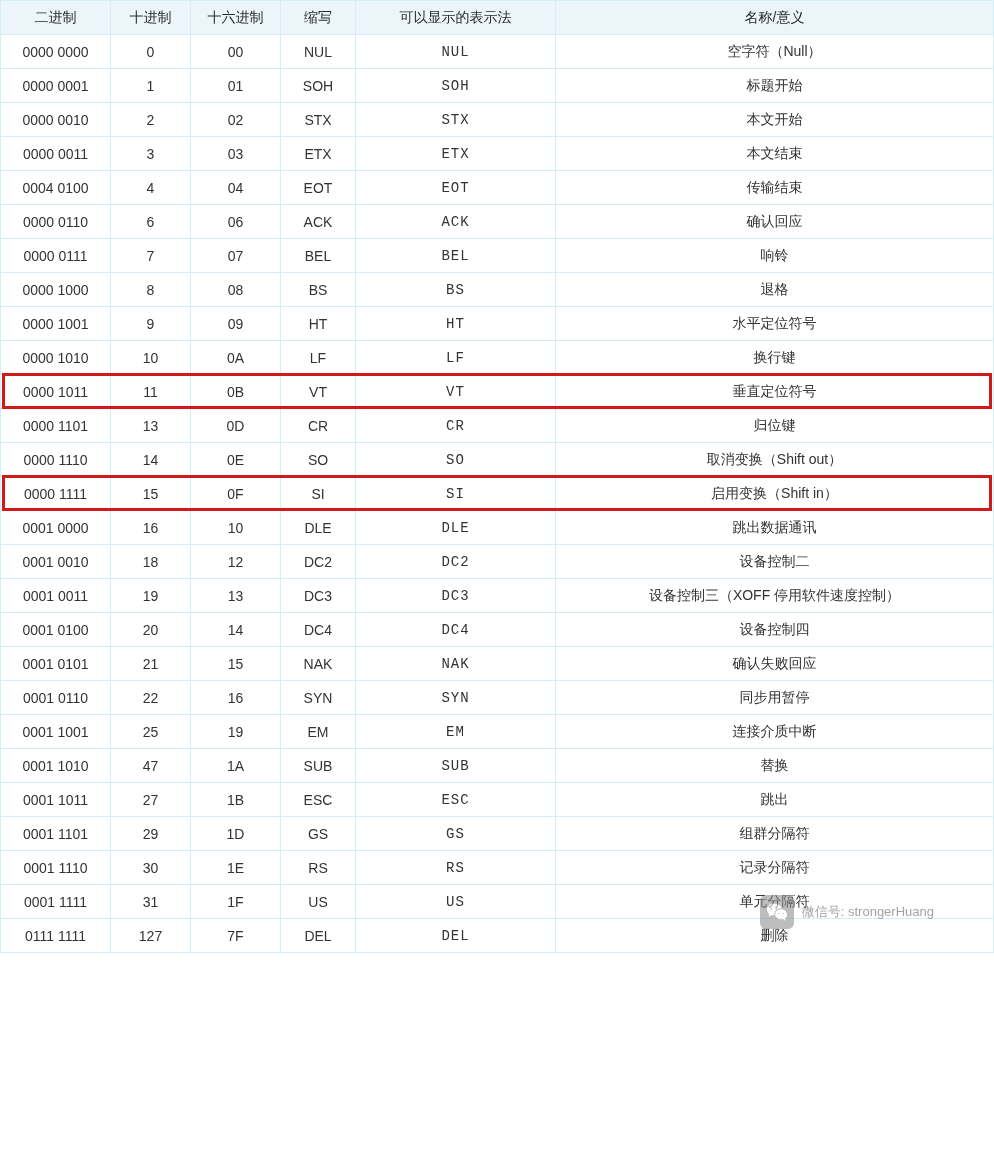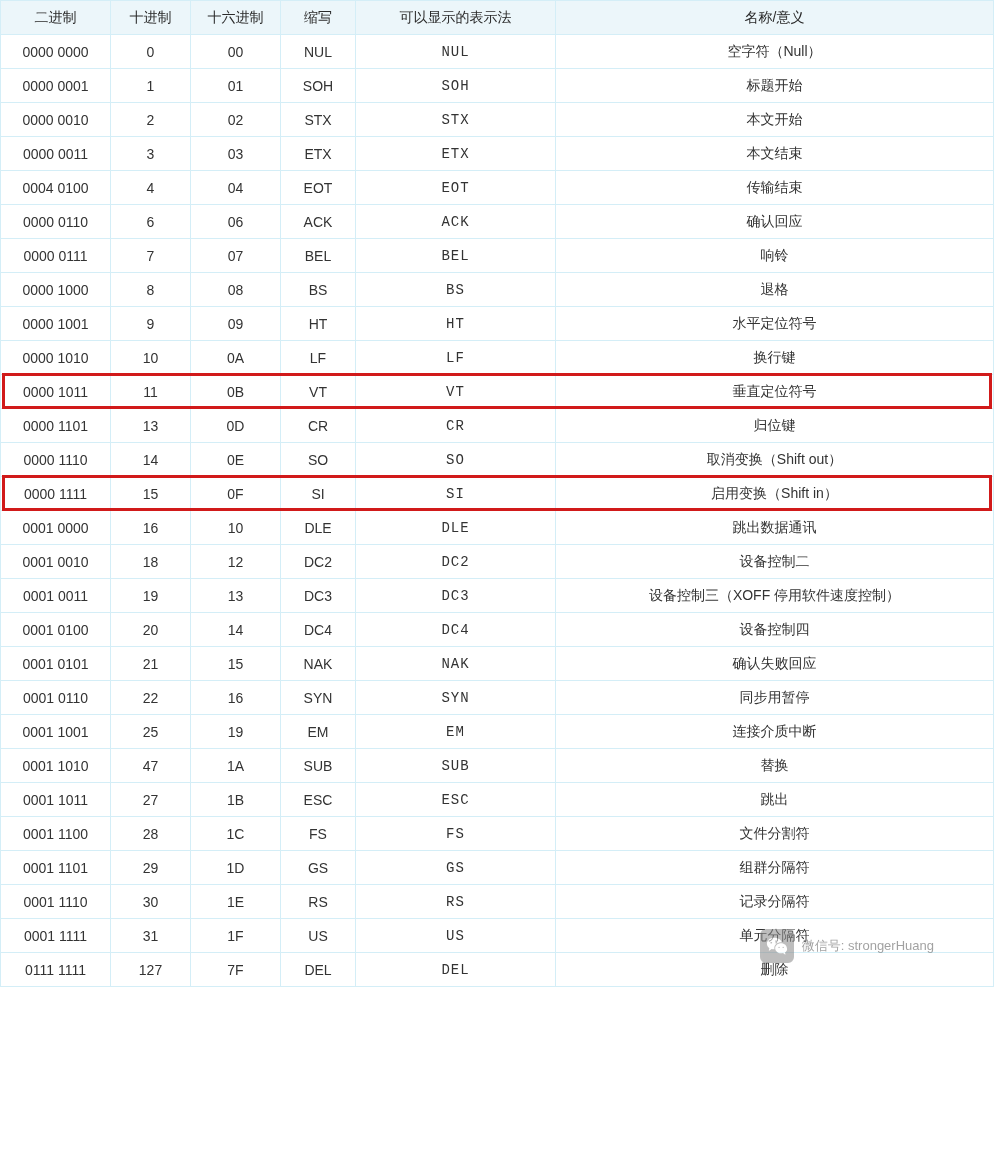--- a/index.html
+++ b/index.html
@@ -279,28 +279,20 @@
           <td>替换</td>
         </tr>
         <tr id="row-27">
           <td>0001 1011</td>
           <td>27</td>
           <td>1B</td>
           <td>ESC</td>
           <td class="disp-cell">ESC</td>
           <td>跳出</td>
         </tr>
-        <tr id="row-28">
-          <td>0001 1100</td>
-          <td>28</td>
-          <td>1C</td>
-          <td>FS</td>
-          <td class="disp-cell">FS</td>
-          <td>文件分割符</td>
-        </tr>
         <tr id="row-29">
           <td>0001 1101</td>
           <td>29</td>
           <td>1D</td>
           <td>GS</td>
           <td class="disp-cell">GS</td>
           <td>组群分隔符</td>
         </tr>
         <tr id="row-30">
           <td>0001 1110</td>

